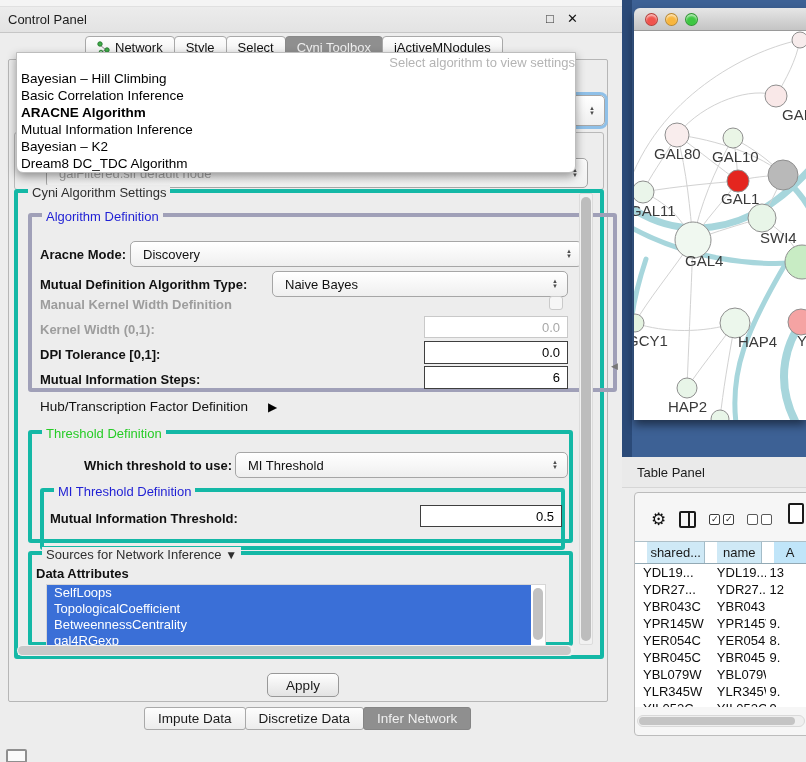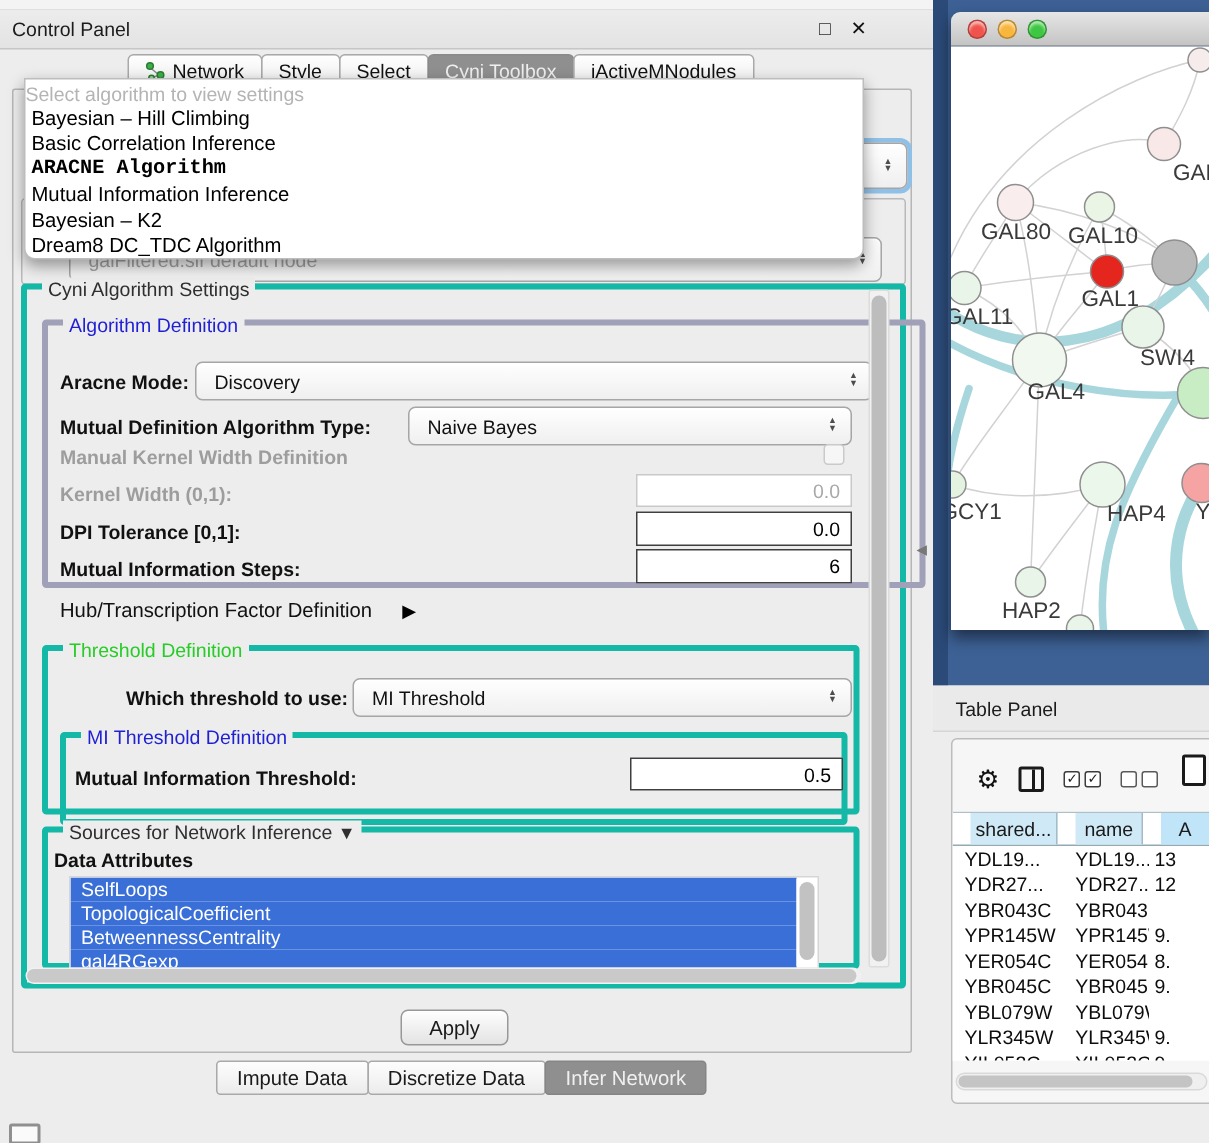--- a/index.html
+++ b/index.html
@@ -30,23 +30,23 @@
   .combo { background:linear-gradient(#ffffff,#efefef); border:1px solid #a6a6a6; border-radius:5px;
            font-size:13px; color:#111; padding-left:12px; display:flex; align-items:center; box-shadow:inset 0 1px 0 #fff; }
   .combo.disabled { color:#a3a3a3; background:linear-gradient(#fbfbfb,#f0f0f0); }
   .combo.focusring { box-shadow:0 0 0 3px #8fc0e8; }
   .spin { position:absolute; right:9px; top:50%; transform:translateY(-50%); display:flex; flex-direction:column; align-items:center; line-height:5px; color:#4d4d4d; font-size:6px; }
   .spin i { font-style:normal; }
 
   
   #algo-popup { left:16px; top:52px; width:560px; height:121px; background:#fff; border:1px solid #bdbdbd;
                 border-radius:0 0 7px 7px; box-shadow:0 4px 10px rgba(0,0,0,.38); z-index:50; overflow:hidden; }
-  #algo-placeholder { text-align:left; color:#b4b4b4; font-size:13px; padding-top:2px; height:17px; }
+  #algo-placeholder { text-align:right; color:#b4b4b4; font-size:13px; padding-top:2px; height:17px; }
   .algo-item { font-size:13.5px; color:#000; padding-left:4px; height:17px; line-height:17px; white-space:nowrap; }
-  .algo-item.bold { font-weight:bold;font-family:Liberation Mono, monospace; }
+  .algo-item.bold { font-weight:bold; }
 
   
   .titled { border:4px solid #14b8a6; border-radius:3px; }
   .legend { position:absolute; top:-8px; left:10px; background:#ededed; padding:0 4px; font-size:13px; color:#2f2f2f; white-space:nowrap; }
   .legend.blue { color:var(--legend-blue); }
   .legend.green { color:var(--legend-green); }
 
   .lbl { font-size:13px; color:#111; white-space:nowrap; }
   .lbl.b { font-weight:bold; }
   .lbl.dis { color:#9d9d9d; font-weight:bold; }

